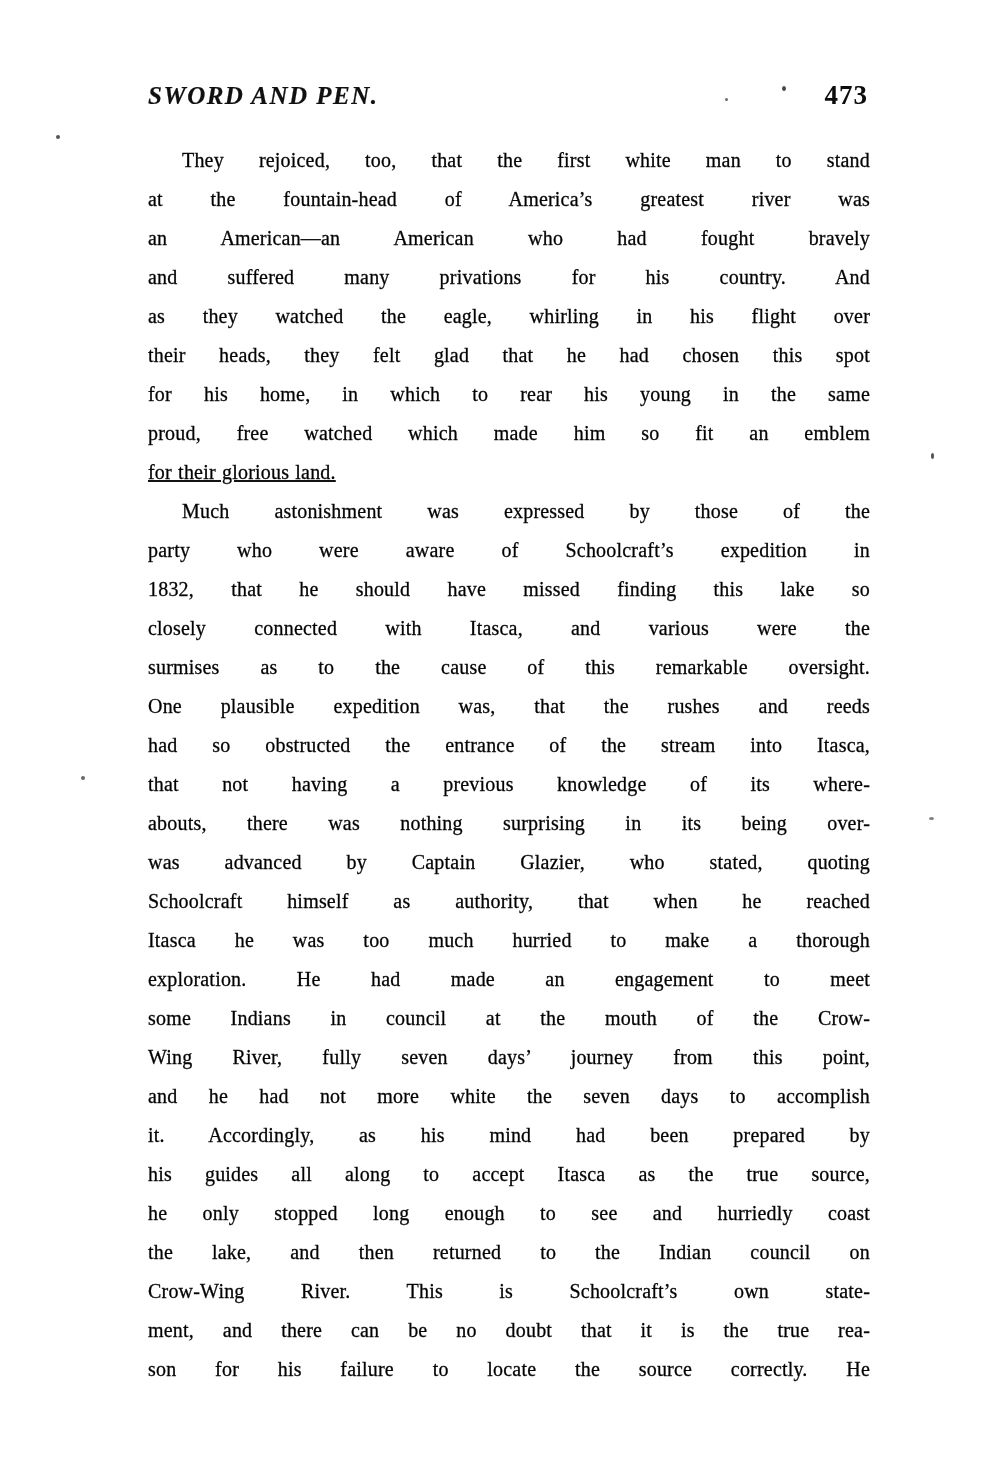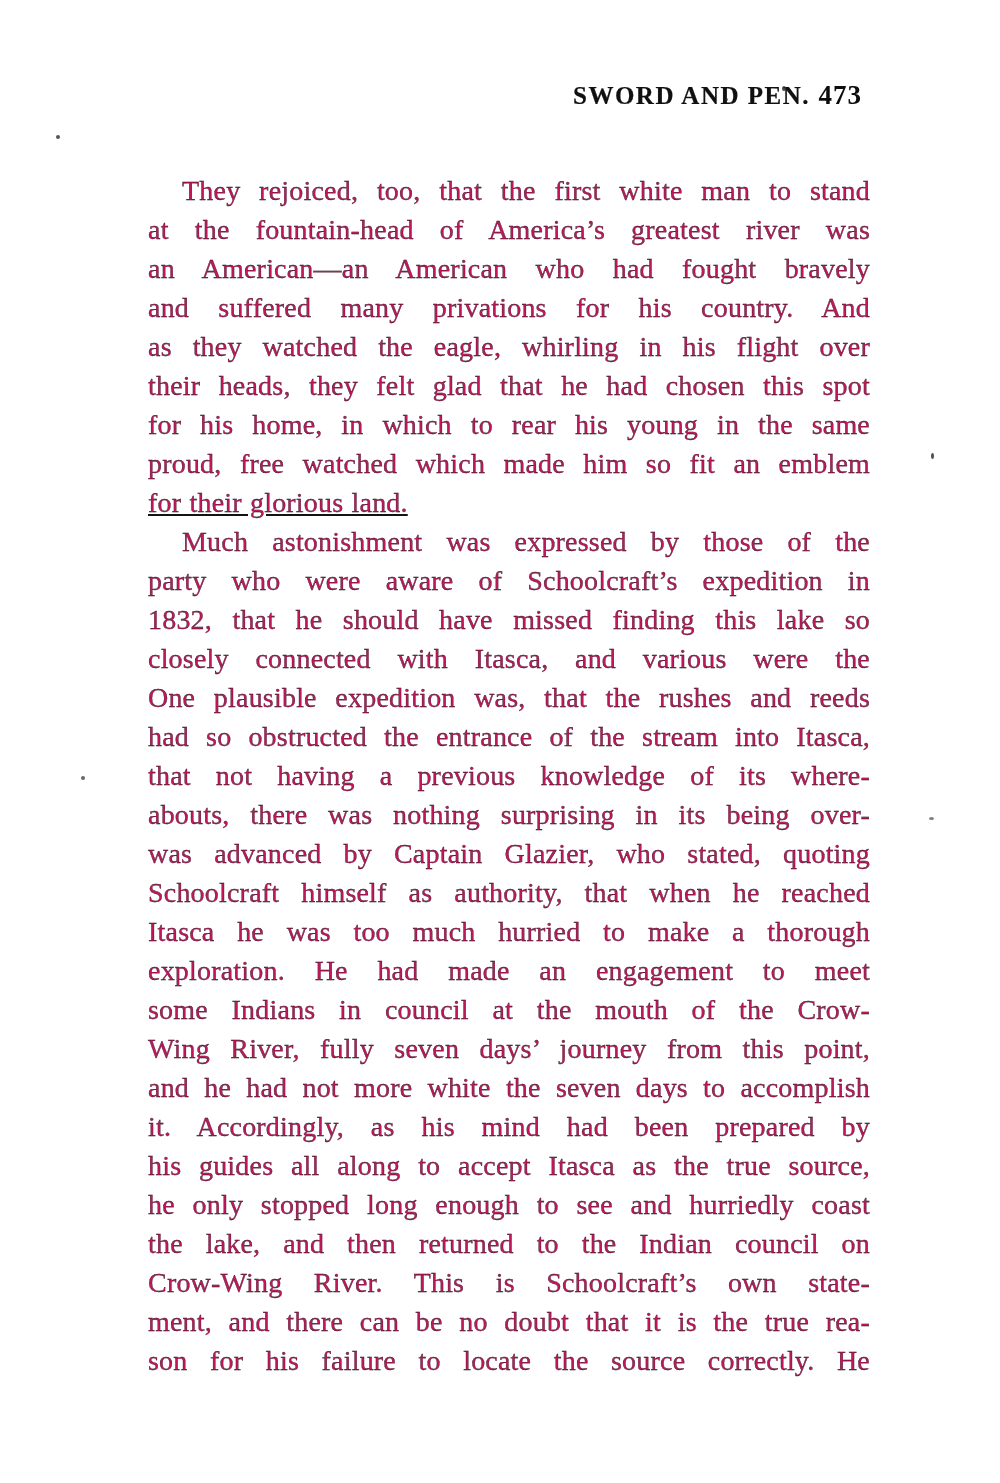--- a/index.html
+++ b/index.html
@@ -20,48 +20,48 @@
     position: absolute;
     top: 82px;
     left: 148px;
     width: 722px;
     height: 34px;
   }
   .running-title {
     position: absolute;
     left: 0;
     right: 60px;
-    text-align: right;
+    text-align: left;
+    font-style: italic;
     font-weight: bold;
     font-size: 25px;
     letter-spacing: 1.5px;
     color: #101010;
     -webkit-text-stroke: 0.2px #101010;
   }
   .page-number {
     position: absolute;
-    right: 8px;
+    right: 2px;
     top: -2px;
     font-weight: bold;
     font-size: 27px;
     letter-spacing: 1px;
     color: #0d0d0d;
     margin-left: 8px;
   }
   .text-block {
     position: absolute;
     top: 141px;
     left: 148px;
     width: 722px;
-    font-size: 28px;
+    font-size: 20px;
     line-height: 39px;
     letter-spacing: 0.2px;
     word-spacing: 1px;
-    color: #be185d;
-    margin-top: 30px;
+    color: #000000;
     -webkit-text-stroke: 0.3px #131313;
   }
   .line {
     text-align: justify;
     text-align-last: justify;
     white-space: normal;
   }
   .line.indent { text-indent: 34px; }
   .line.flush-last { text-align-last: left; text-decoration: underline; }
   .speck {
@@ -93,20 +93,21 @@
       <div class="line">and suffered many privations for his country.  And</div>
       <div class="line">as they watched the eagle, whirling in his flight over</div>
       <div class="line">their heads, they felt glad that he had chosen this spot</div>
       <div class="line">for his home, in which to rear his young in the same</div>
       <div class="line">proud, free watched which made him so fit an emblem</div>
       <div class="line flush-last">for their glorious land.</div>
       <div class="line indent">Much astonishment was expressed by those of the</div>
       <div class="line">party who were aware of Schoolcraft’s expedition in</div>
       <div class="line">1832, that he should have missed finding this lake so</div>
       <div class="line">closely connected with Itasca, and various were the</div>
+      <div class="line">surmises as to the cause of this remarkable oversight.</div>
       <div class="line">One plausible expedition was, that the rushes and reeds</div>
       <div class="line">had so obstructed the entrance of the stream into Itasca,</div>
       <div class="line">that not having a previous knowledge of its where-</div>
       <div class="line">abouts, there was nothing surprising in its being over-</div>
       <div class="line">was advanced by Captain Glazier, who stated, quoting</div>
       <div class="line">Schoolcraft himself as authority, that when he reached</div>
       <div class="line">Itasca he was too much hurried to make a thorough</div>
       <div class="line">exploration.  He had made an engagement to meet</div>
       <div class="line">some Indians in council at the mouth of the Crow-</div>
       <div class="line">Wing River, fully seven days’ journey from this point,</div>

